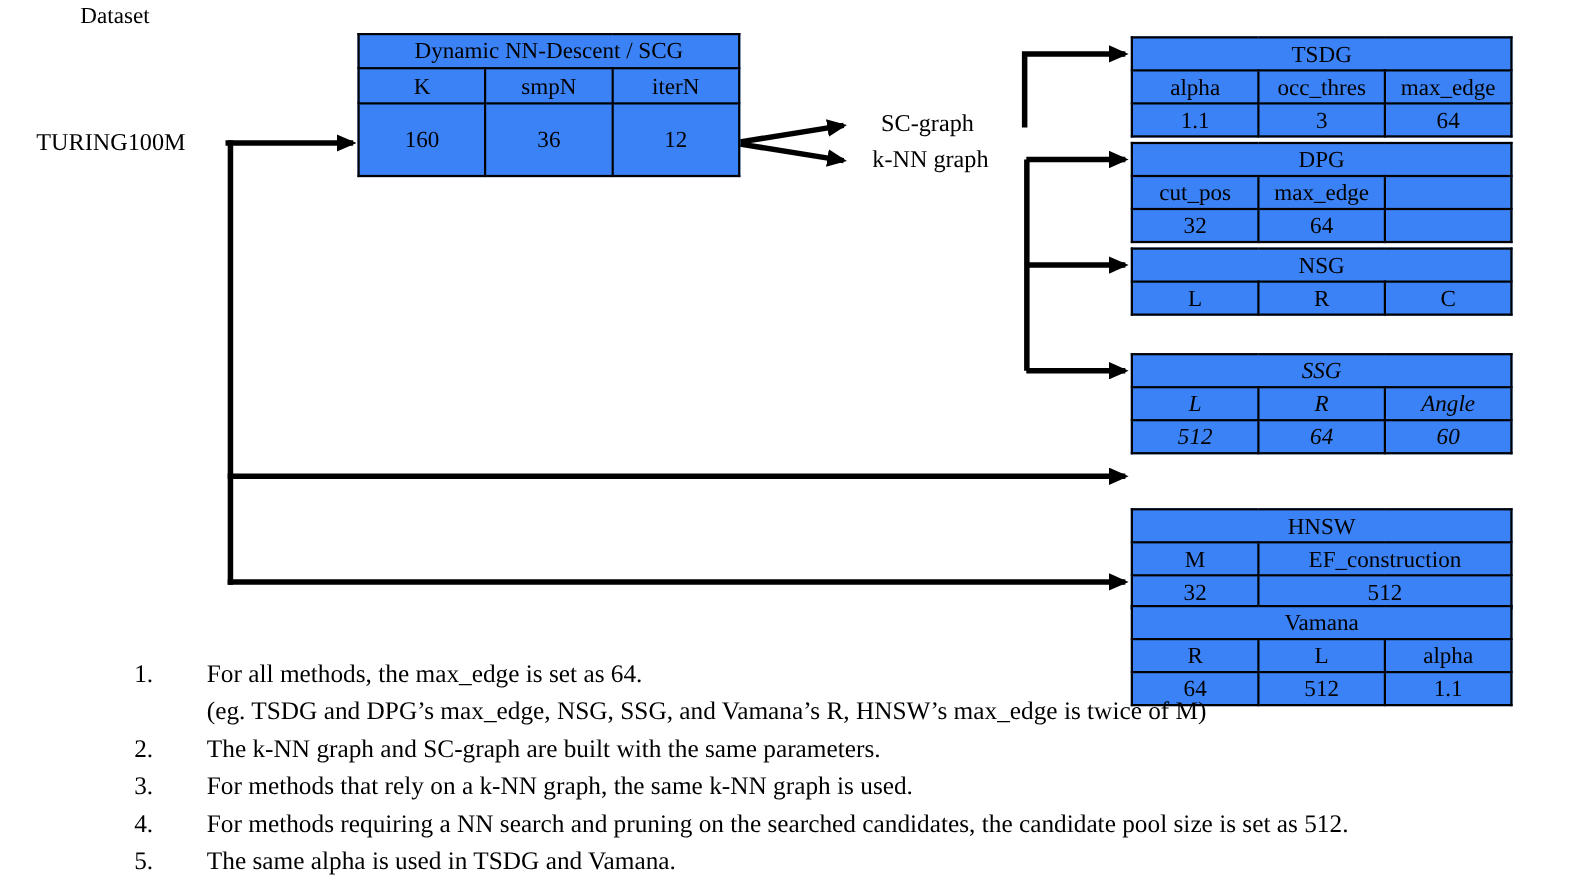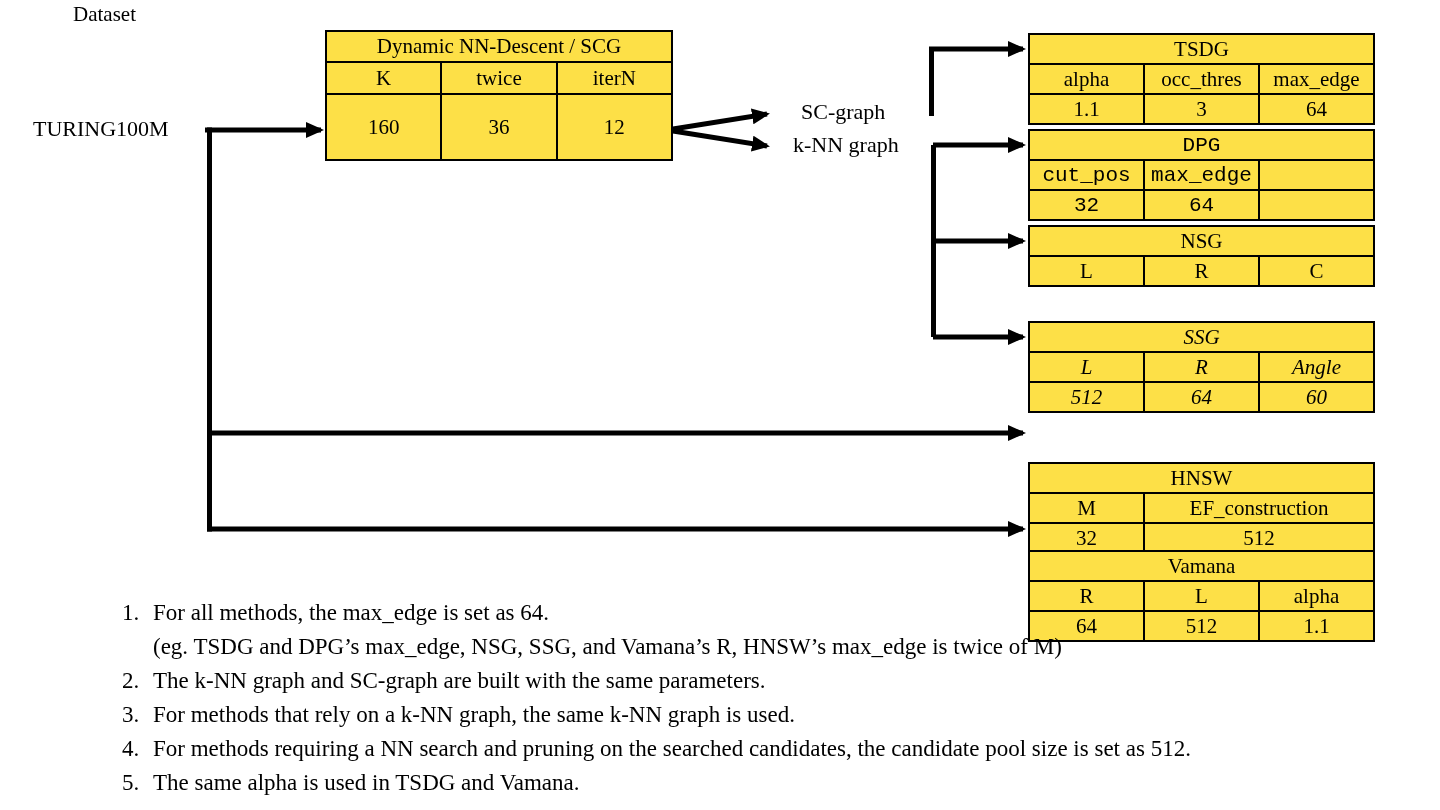--- a/index.html
+++ b/index.html
@@ -9,39 +9,39 @@
   }
   .arrows{position:absolute;left:0;top:0;}
   .lbl{position:absolute;white-space:nowrap;font-size:22px;line-height:24px;}
   .lbl.dataset{left:73px;top:2px;font-size:21px;}
   .lbl.turing{left:33px;top:117px;}
   .lbl.sc{left:801px;top:100px;}
   .lbl.knn{left:793px;top:133px;}
 
   table.tbl{
     position:absolute;border-collapse:collapse;table-layout:fixed;
-    text-align:center;font-size:21px;background:#fde047;
+    text-align:center;font-size:21px;background:#3b82f6;
   }
   .tbl td{border:2px solid #000;padding:0;overflow:hidden;}
 
   table.build{left:325px;top:30px;width:348px;}
   table.build tr.th td{height:29px;}
   table.build tr.hd td{height:30px;}
   table.build tr.vl td{height:64px;border-radius:23px;}
 
   .methods-col{position:absolute;left:1028px;top:33px;width:347px;height:578px;}
   .methods-col table{position:absolute;left:0;width:347px;}
   .methods-col tr{height:30px;text-align:center;}
-  .m0{top:0px;} .m1{top:96px;font-family:Liberation Mono, monospace;} .m2{top:192px;} .m3{top:288px;font-style:italic;} .m4{top:384px;margin-top:45px;} .m5{top:480px;margin-top:37px;}
+  .m0{top:0px;} .m1{top:96px;} .m2{top:192px;} .m3{top:288px;font-style:italic;} .m4{top:384px;margin-top:45px;} .m5{top:480px;margin-top:37px;}
 
   .notes{position:absolute;left:122px;top:596px;width:1310px;font-size:23px;}
   .note{display:flex;align-items:flex-start;}
   .note .num{width:31px;flex:0 0 31px;line-height:34px;}
   .note .body{flex:1;}
-  .note .line{line-height:34px;white-space:nowrap;}
+  .note .line{line-height:34px;white-space:nowrap;margin-left:35px;}
 </style>
 </head>
 <body>
 
 <div class="canvas">
 
   <svg class="arrows" width="1440" height="810" viewBox="0 0 1440 810">
     <defs>
       <marker id="ah" markerUnits="userSpaceOnUse" markerWidth="18" markerHeight="16" refX="15" refY="8" orient="auto">
         <path d="M0,0 L18,8 L0,16 Z" fill="#000"></path>
@@ -67,21 +67,21 @@
   <div class="lbl sc">SC-graph</div>
   <div class="lbl knn">k-NN graph</div>
 
   <table class="tbl build">
     <tbody>
         <tr class="th">
           <td colspan="3">Dynamic NN-Descent / SCG</td>
         </tr>
     <tr class="hd">
       <td>K</td>
-      <td>twice</td>
+      <td>smpN</td>
       <td>iterN</td>
     </tr>
     <tr class="vl">
       <td>160</td>
       <td>36</td>
       <td>12</td>
     </tr>
   </tbody>
     </table>
 

